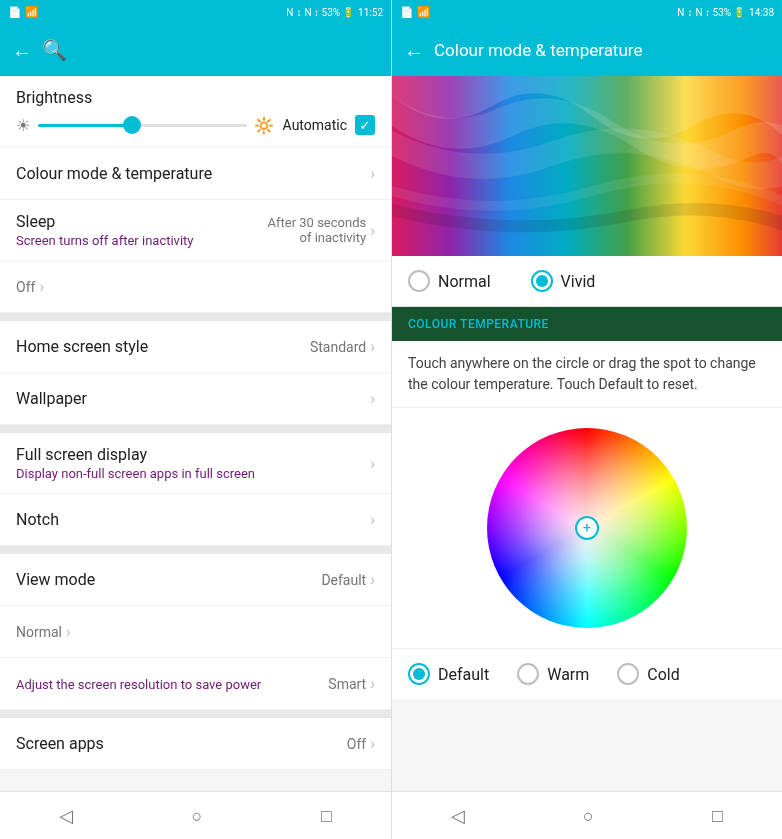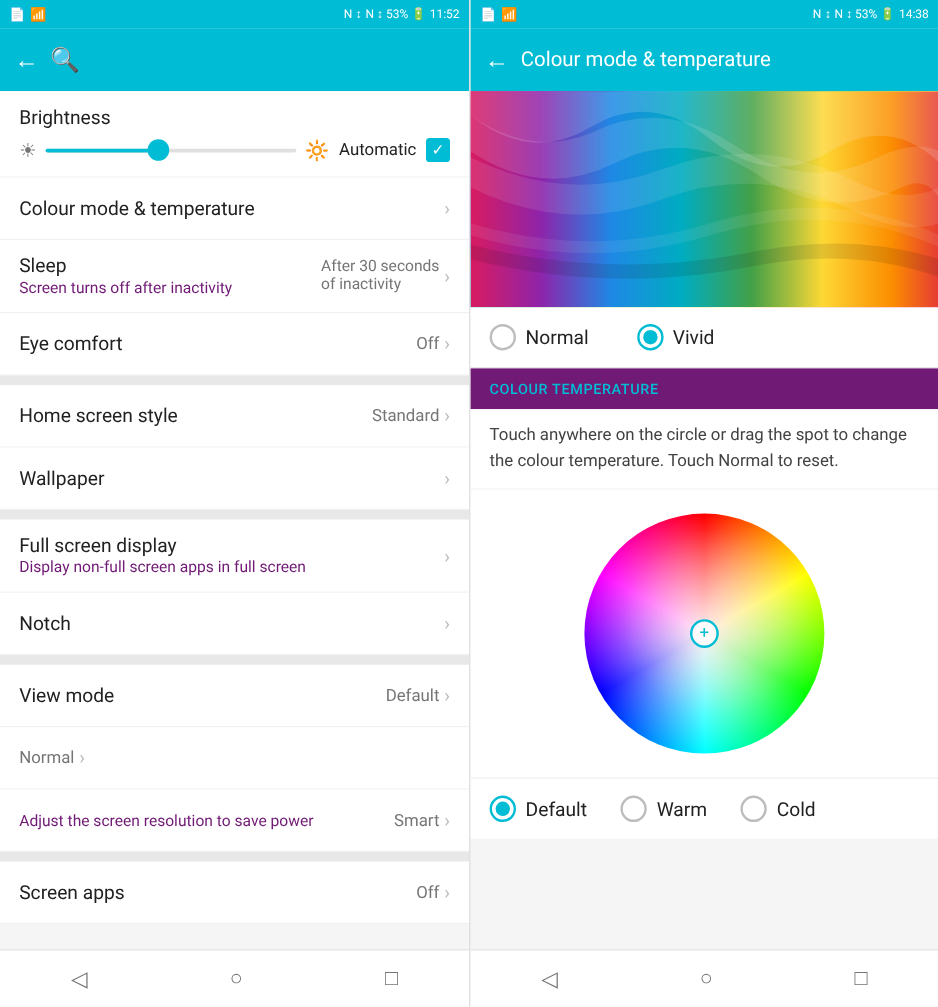--- a/index.html
+++ b/index.html
@@ -246,21 +246,21 @@
       border-radius: 50%;
       background: #00bcd4;
     }
     .radio-label {
       font-size: 16px;
       color: #212121;
     }
 
     .section-header {
       padding: 10px 16px;
-      background: #701a75;
+      background: #14532d;
       font-size: 12px;
       font-weight: 500;
       color: #00bcd4;
       letter-spacing: 0.5px;
     }
 
     .temp-description {
       background: white;
       padding: 12px 16px;
       font-size: 14px;
@@ -389,32 +389,29 @@
         <span class="chevron">›</span>
       </div>
     </div>
 
     <div class="settings-item">
       <div class="item-left">
         <div class="item-title">Sleep</div>
         <div class="item-subtitle">Screen turns off after inactivity</div>
       </div>
       <div class="item-right">
-        <div style="text-align:left;">
+        <div style="text-align:right;">
           <div style="font-size:13px;color:#757575;">After 30 seconds</div>
           <div style="font-size:13px;color:#757575;">of inactivity</div>
         </div>
         <span class="chevron">›</span>
       </div>
     </div>
 
     <div class="settings-item">
-      <div class="item-left">
-        <div class="item-title">Eye comfort</div>
-      </div>
       <div class="item-right">
         <span>Off</span>
         <span class="chevron">›</span>
       </div>
     </div>
 
     <div class="section-divider"></div>
 
     <div class="settings-item">
       <div class="item-left">
@@ -567,21 +564,21 @@
     <div class="radio-option">
       <div class="radio-circle selected">
         <div class="radio-inner"></div>
       </div>
       <span class="radio-label">Vivid</span>
     </div>
   </div>
 
   <div class="section-header">COLOUR TEMPERATURE</div>
 
-  <div class="temp-description">Touch anywhere on the circle or drag the spot to change the colour temperature. Touch Normal to reset.</div>
+  <div class="temp-description">Touch anywhere on the circle or drag the spot to change the colour temperature. Touch Default to reset.</div>
 
   <div class="colour-wheel-container">
     <div class="colour-wheel">
       <div class="wheel-white-overlay"></div>
       <div class="wheel-soft-overlay"></div>
       <div class="wheel-center-dot">+</div>
     </div>
   </div>
 
   <div class="temp-options-row">

